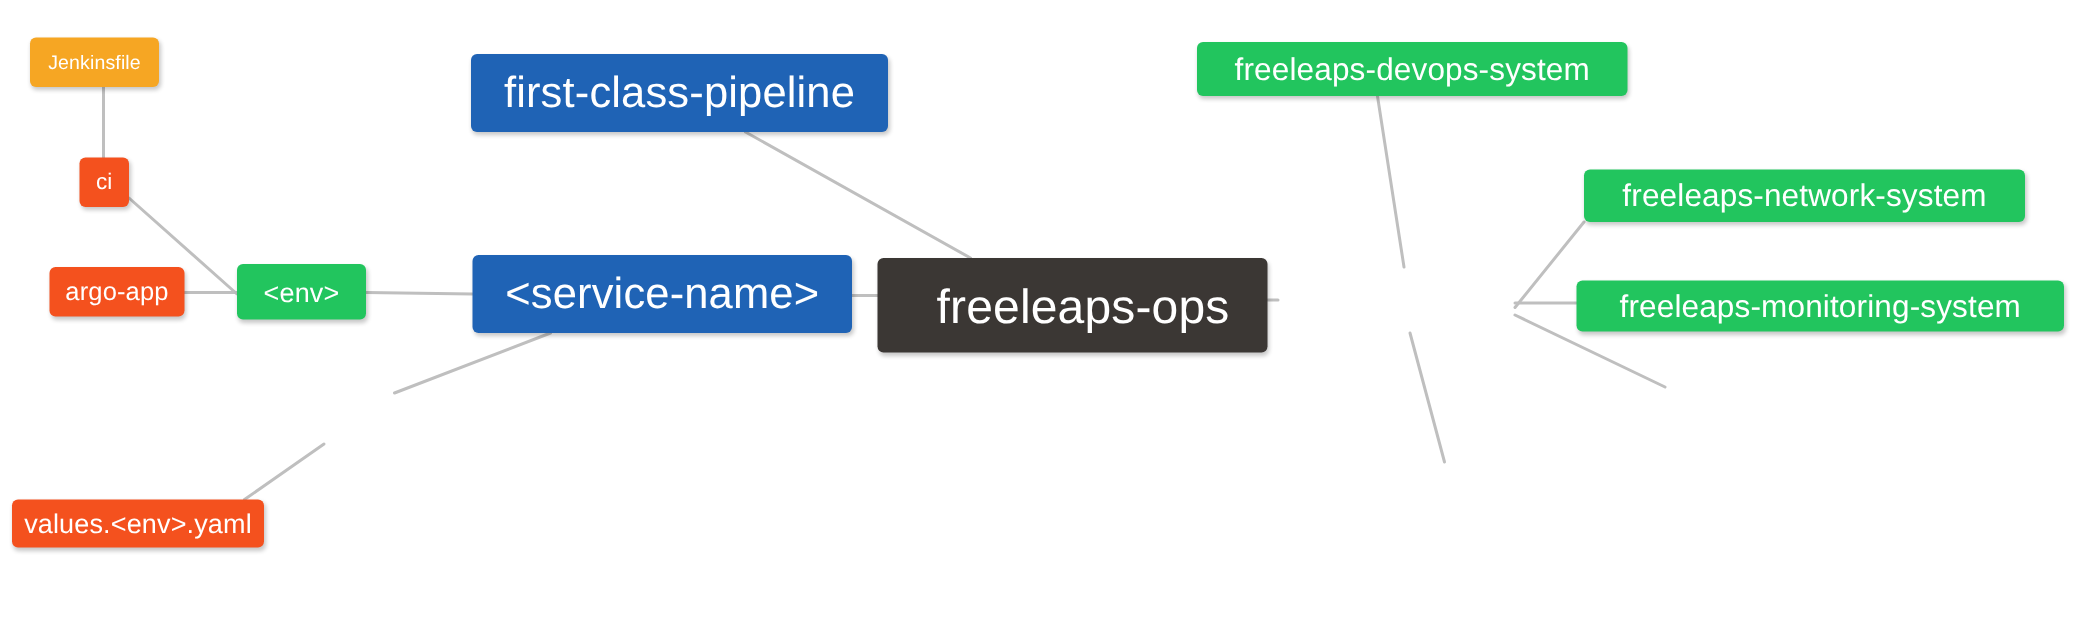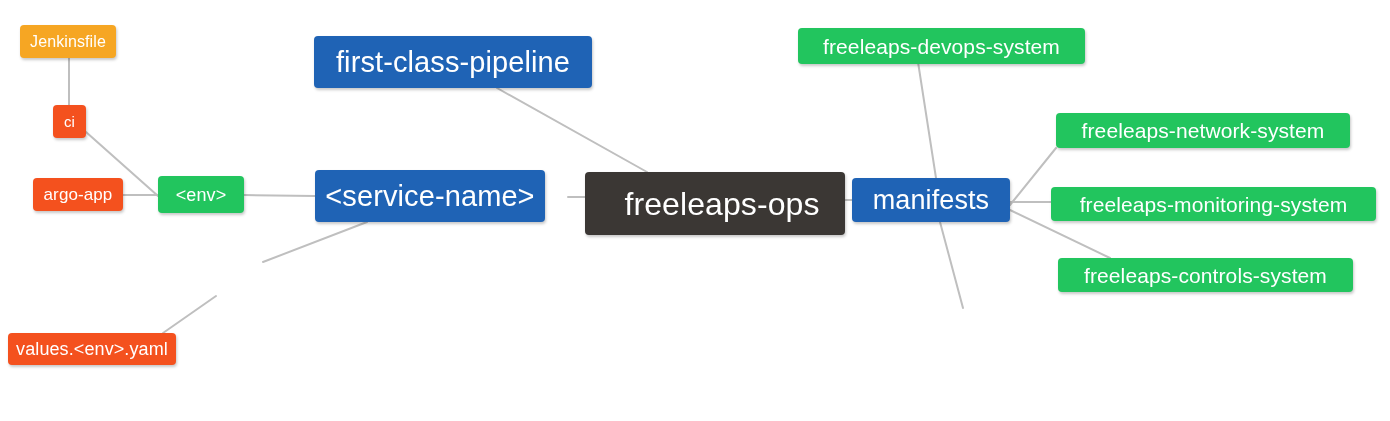--- a/index.html
+++ b/index.html
@@ -40,28 +40,28 @@
     letter-spacing: 0.1px;
     line-height: 1;
     z-index: 2;
   }
   .node-label {
     display: block;
     white-space: nowrap;
   }
 
   
-  .n-jenkinsfile      { left: 20px;  top: 25px;  width: 96px;  height: 33px; font-size: 16px; }
+  .n-jenkinsfile      { left: 20px;  top: 25px;  width: 86px;  height: 33px; font-size: 13px; }
   .n-ci               { left: 53px;  top: 105px; width: 33px;  height: 33px; font-size: 15px; justify-content: center; }
   .n-argo-app         { left: 33px;  top: 178px; width: 90px;  height: 33px; font-size: 17px; }
   .n-env              { left: 158px; top: 176px; width: 86px;  height: 37px; font-size: 18px; }
   .n-helm-pkg         { left: 150px; top: 258px; width: 113px; height: 38px; font-size: 22px; }
   .n-values-yaml      { left: 8px;   top: 333px; width: 168px; height: 32px; font-size: 18px; align-items: center; }
   .n-first-class      { left: 314px; top: 36px;  width: 278px; height: 52px; font-size: 29px; }
-  .n-service-name     { left: 315px; top: 170px; width: 230px; height: 52px; font-size: 29px; }
+  .n-service-name     { left: 315px; top: 170px; width: 253px; height: 52px; font-size: 29px; }
   .n-freeleaps-ops    { left: 585px; top: 172px; width: 260px; height: 63px; font-size: 32px; padding-left: 14px; }
   .n-manifests        { left: 852px; top: 178px; width: 158px; height: 44px; font-size: 27px; }
   .n-devops-system    { left: 798px; top: 28px;  width: 287px; height: 36px; font-size: 21px; }
   .n-network-system   { left: 1056px;top: 113px; width: 294px; height: 35px; font-size: 21px; justify-content: center; }
   .n-monitoring-system{ left: 1051px;top: 187px; width: 325px; height: 34px; font-size: 21px; }
   .n-controls-system  { left: 1058px;top: 258px; width: 295px; height: 34px; font-size: 21px; }
   .n-storage-system   { left: 815px; top: 308px; width: 290px; height: 36px; font-size: 21px; }
 </style>
 </head>
 <body>
@@ -127,34 +127,28 @@
   </div>
 
   <div class="node n-service-name" style="background:#1f63b5">
     <span class="node-label">&lt;service-name&gt;</span>
   </div>
 
   <div class="node n-freeleaps-ops" style="background:#3b3734">
     <span class="node-label">freeleaps-ops</span>
   </div>
 
-  <div class="node n-manifests" style="background:#1f63b5">
-    <span class="node-label">manifests</span>
-  </div>
 
   <div class="node n-devops-system" style="background:#22c55e">
     <span class="node-label">freeleaps-devops-system</span>
   </div>
 
   <div class="node n-network-system" style="background:#22c55e">
     <span class="node-label">freeleaps-network-system</span>
   </div>
 
   <div class="node n-monitoring-system" style="background:#22c55e">
     <span class="node-label">freeleaps-monitoring-system</span>
   </div>
 
-  <div class="node n-controls-system" style="background:#22c55e">
-    <span class="node-label">freeleaps-controls-system</span>
-  </div>
 
 
 </div>
 
 </body></html>

